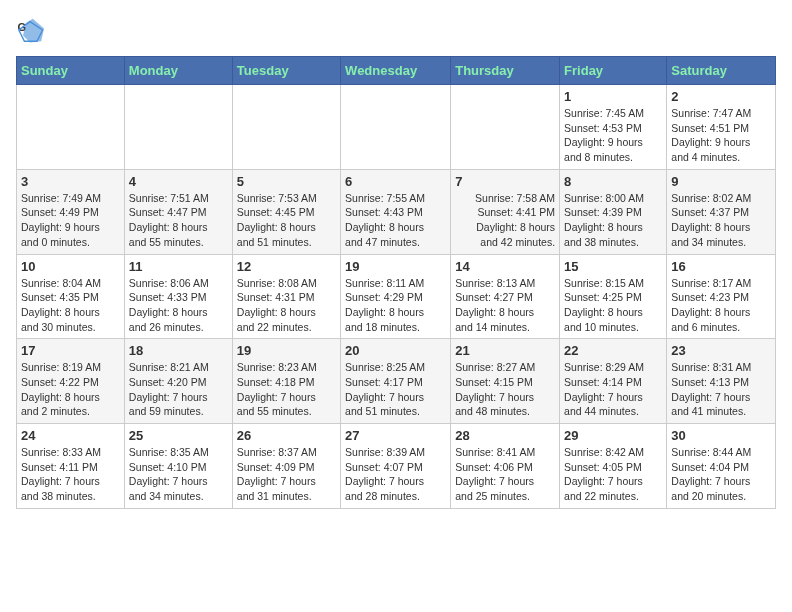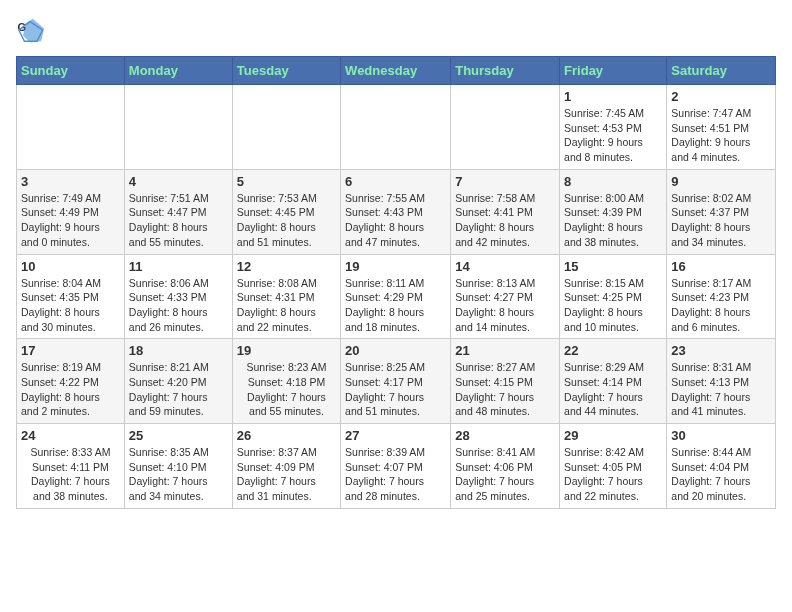--- a/index.html
+++ b/index.html
@@ -158,21 +158,21 @@
         </td>
         <td>
           <span class="day-num">6</span>
           <div class="day-detail" style="white-space: pre-line;">Sunrise: 7:55 AM
 Sunset: 4:43 PM
 Daylight: 8 hours
 and 47 minutes.</div>
         </td>
         <td>
           <span class="day-num">7</span>
-          <div class="day-detail" style="white-space: pre-line;">Sunrise: 7:58 AM
+          <div class="day-detail" style="white-space: pre-line; text-align: right;">Sunrise: 7:58 AM
 Sunset: 4:41 PM
 Daylight: 8 hours
 and 42 minutes.</div>
         </td>
         <td>
           <span class="day-num">8</span>
           <div class="day-detail" style="white-space: pre-line;">Sunrise: 8:00 AM
 Sunset: 4:39 PM
 Daylight: 8 hours
 and 38 minutes.</div>
@@ -246,21 +246,21 @@
         </td>
         <td>
           <span class="day-num">18</span>
           <div class="day-detail" style="white-space: pre-line;">Sunrise: 8:21 AM
 Sunset: 4:20 PM
 Daylight: 7 hours
 and 59 minutes.</div>
         </td>
         <td>
           <span class="day-num">19</span>
-          <div class="day-detail" style="white-space: pre-line; text-align: center;">Sunrise: 8:23 AM
+          <div class="day-detail" style="white-space: pre-line;">Sunrise: 8:23 AM
 Sunset: 4:18 PM
 Daylight: 7 hours
 and 55 minutes.</div>
         </td>
         <td>
           <span class="day-num">20</span>
           <div class="day-detail" style="white-space: pre-line;">Sunrise: 8:25 AM
 Sunset: 4:17 PM
 Daylight: 7 hours
 and 51 minutes.</div>
@@ -283,21 +283,21 @@
           <span class="day-num">23</span>
           <div class="day-detail" style="white-space: pre-line;">Sunrise: 8:31 AM
 Sunset: 4:13 PM
 Daylight: 7 hours
 and 41 minutes.</div>
         </td>
       </tr>
       <tr>
         <td>
           <span class="day-num">24</span>
-          <div class="day-detail" style="white-space: pre-line; text-align: center;">Sunrise: 8:33 AM
+          <div class="day-detail" style="white-space: pre-line;">Sunrise: 8:33 AM
 Sunset: 4:11 PM
 Daylight: 7 hours
 and 38 minutes.</div>
         </td>
         <td>
           <span class="day-num">25</span>
           <div class="day-detail" style="white-space: pre-line;">Sunrise: 8:35 AM
 Sunset: 4:10 PM
 Daylight: 7 hours
 and 34 minutes.</div>

